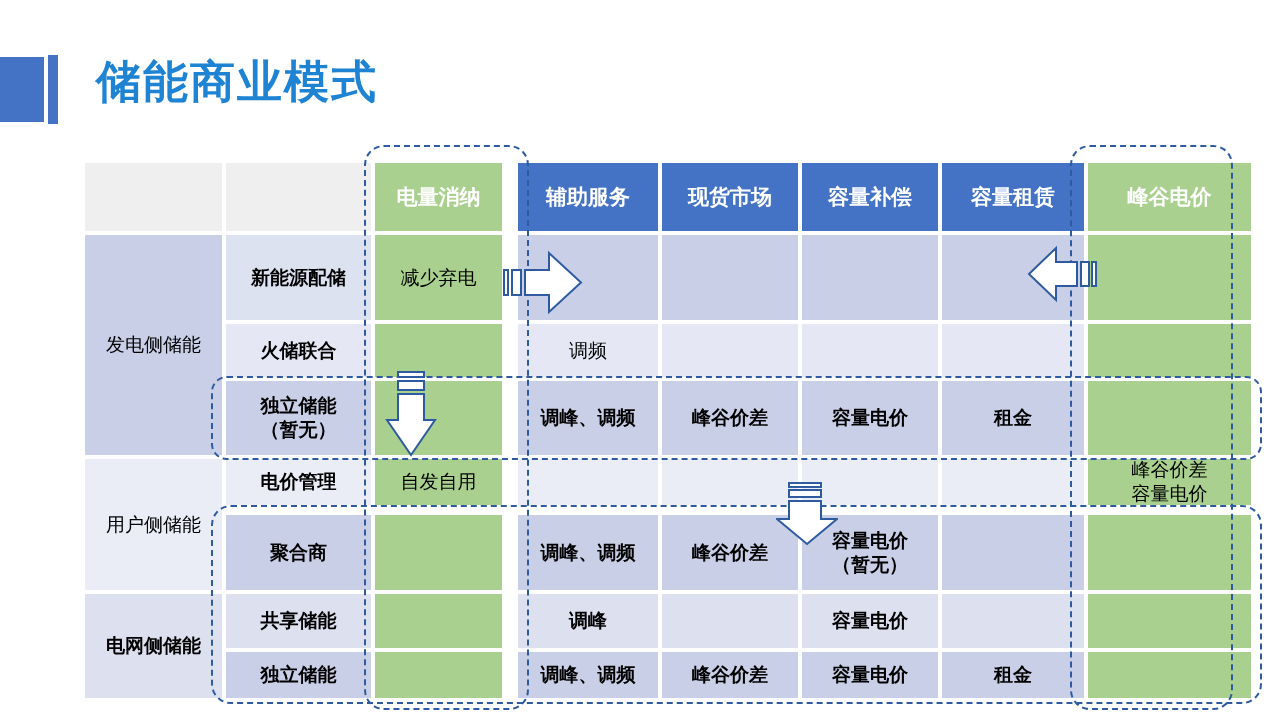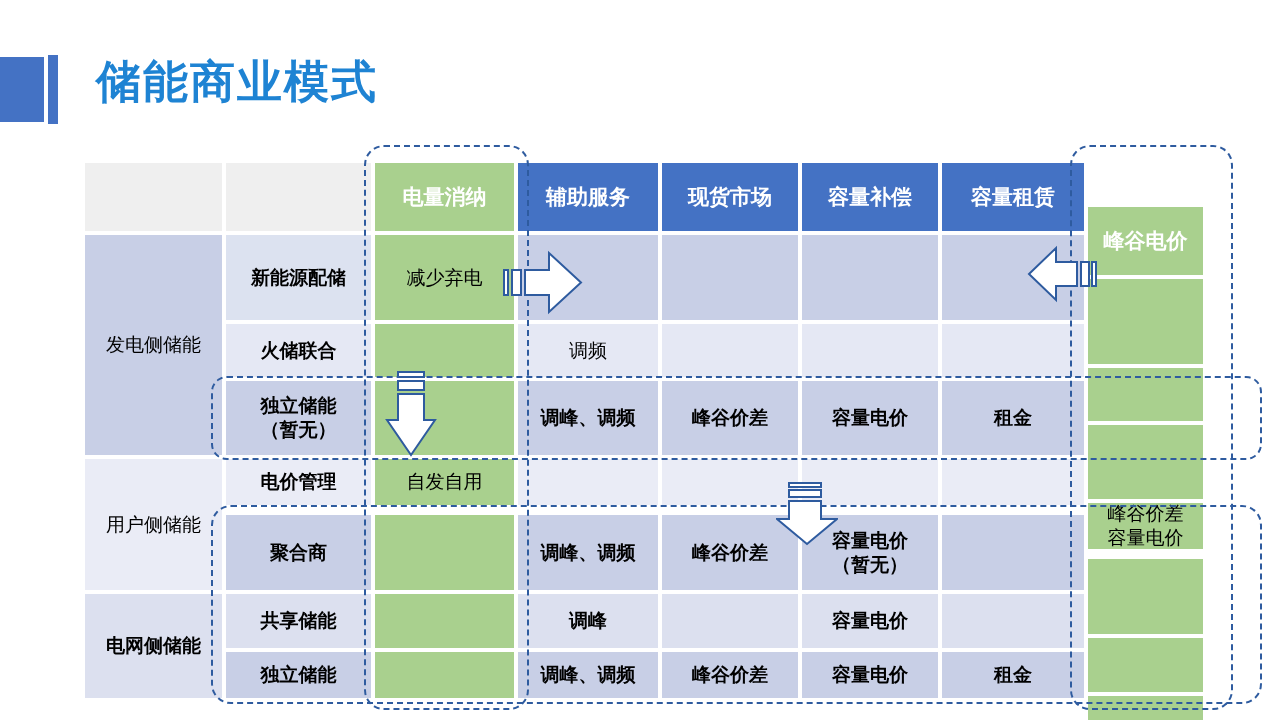--- a/index.html
+++ b/index.html
@@ -14,26 +14,26 @@
                    font-size:45px; font-weight:700; color:#1E83D3; letter-spacing:2px; }
 
   
   #table { left:85px; top:163px; width:1138px; height:535px; }
   .cell { position:absolute; display:flex; align-items:center; justify-content:center;
           text-align:center; color:#000; font-size:19px; line-height:1.25;
           white-space:pre-line; }
   
   .col-g  { left:0;      width:137px; }
   .col-l  { left:141px;  width:145px;font-weight:bold; }
-  .col-1  { left:290px;  width:139px; }
+  .col-1  { left:290px;  width:127px; }
   .col-2  { left:433px;  width:140px; }
   .col-3  { left:577px;  width:136px; }
   .col-4  { left:717px;  width:136px; }
   .col-5  { left:857px;  width:142px; }
-  .col-6  { left:1003px; width:115px;margin-top:44px; }
+  .col-6  { left:1003px; width:163px; }
   
   .row-h { top:0;     height:68px; }
   .row-1 { top:72px;  height:85px; }
   .row-2 { top:161px; height:53px; }
   .row-3 { top:218px; height:74px; }
   .row-4 { top:296px; height:46px; }
   .row-5 { top:352px; height:75px; }
   .row-6 { top:431px; height:54px; }
   .row-7 { top:489px; height:46px; }
   

